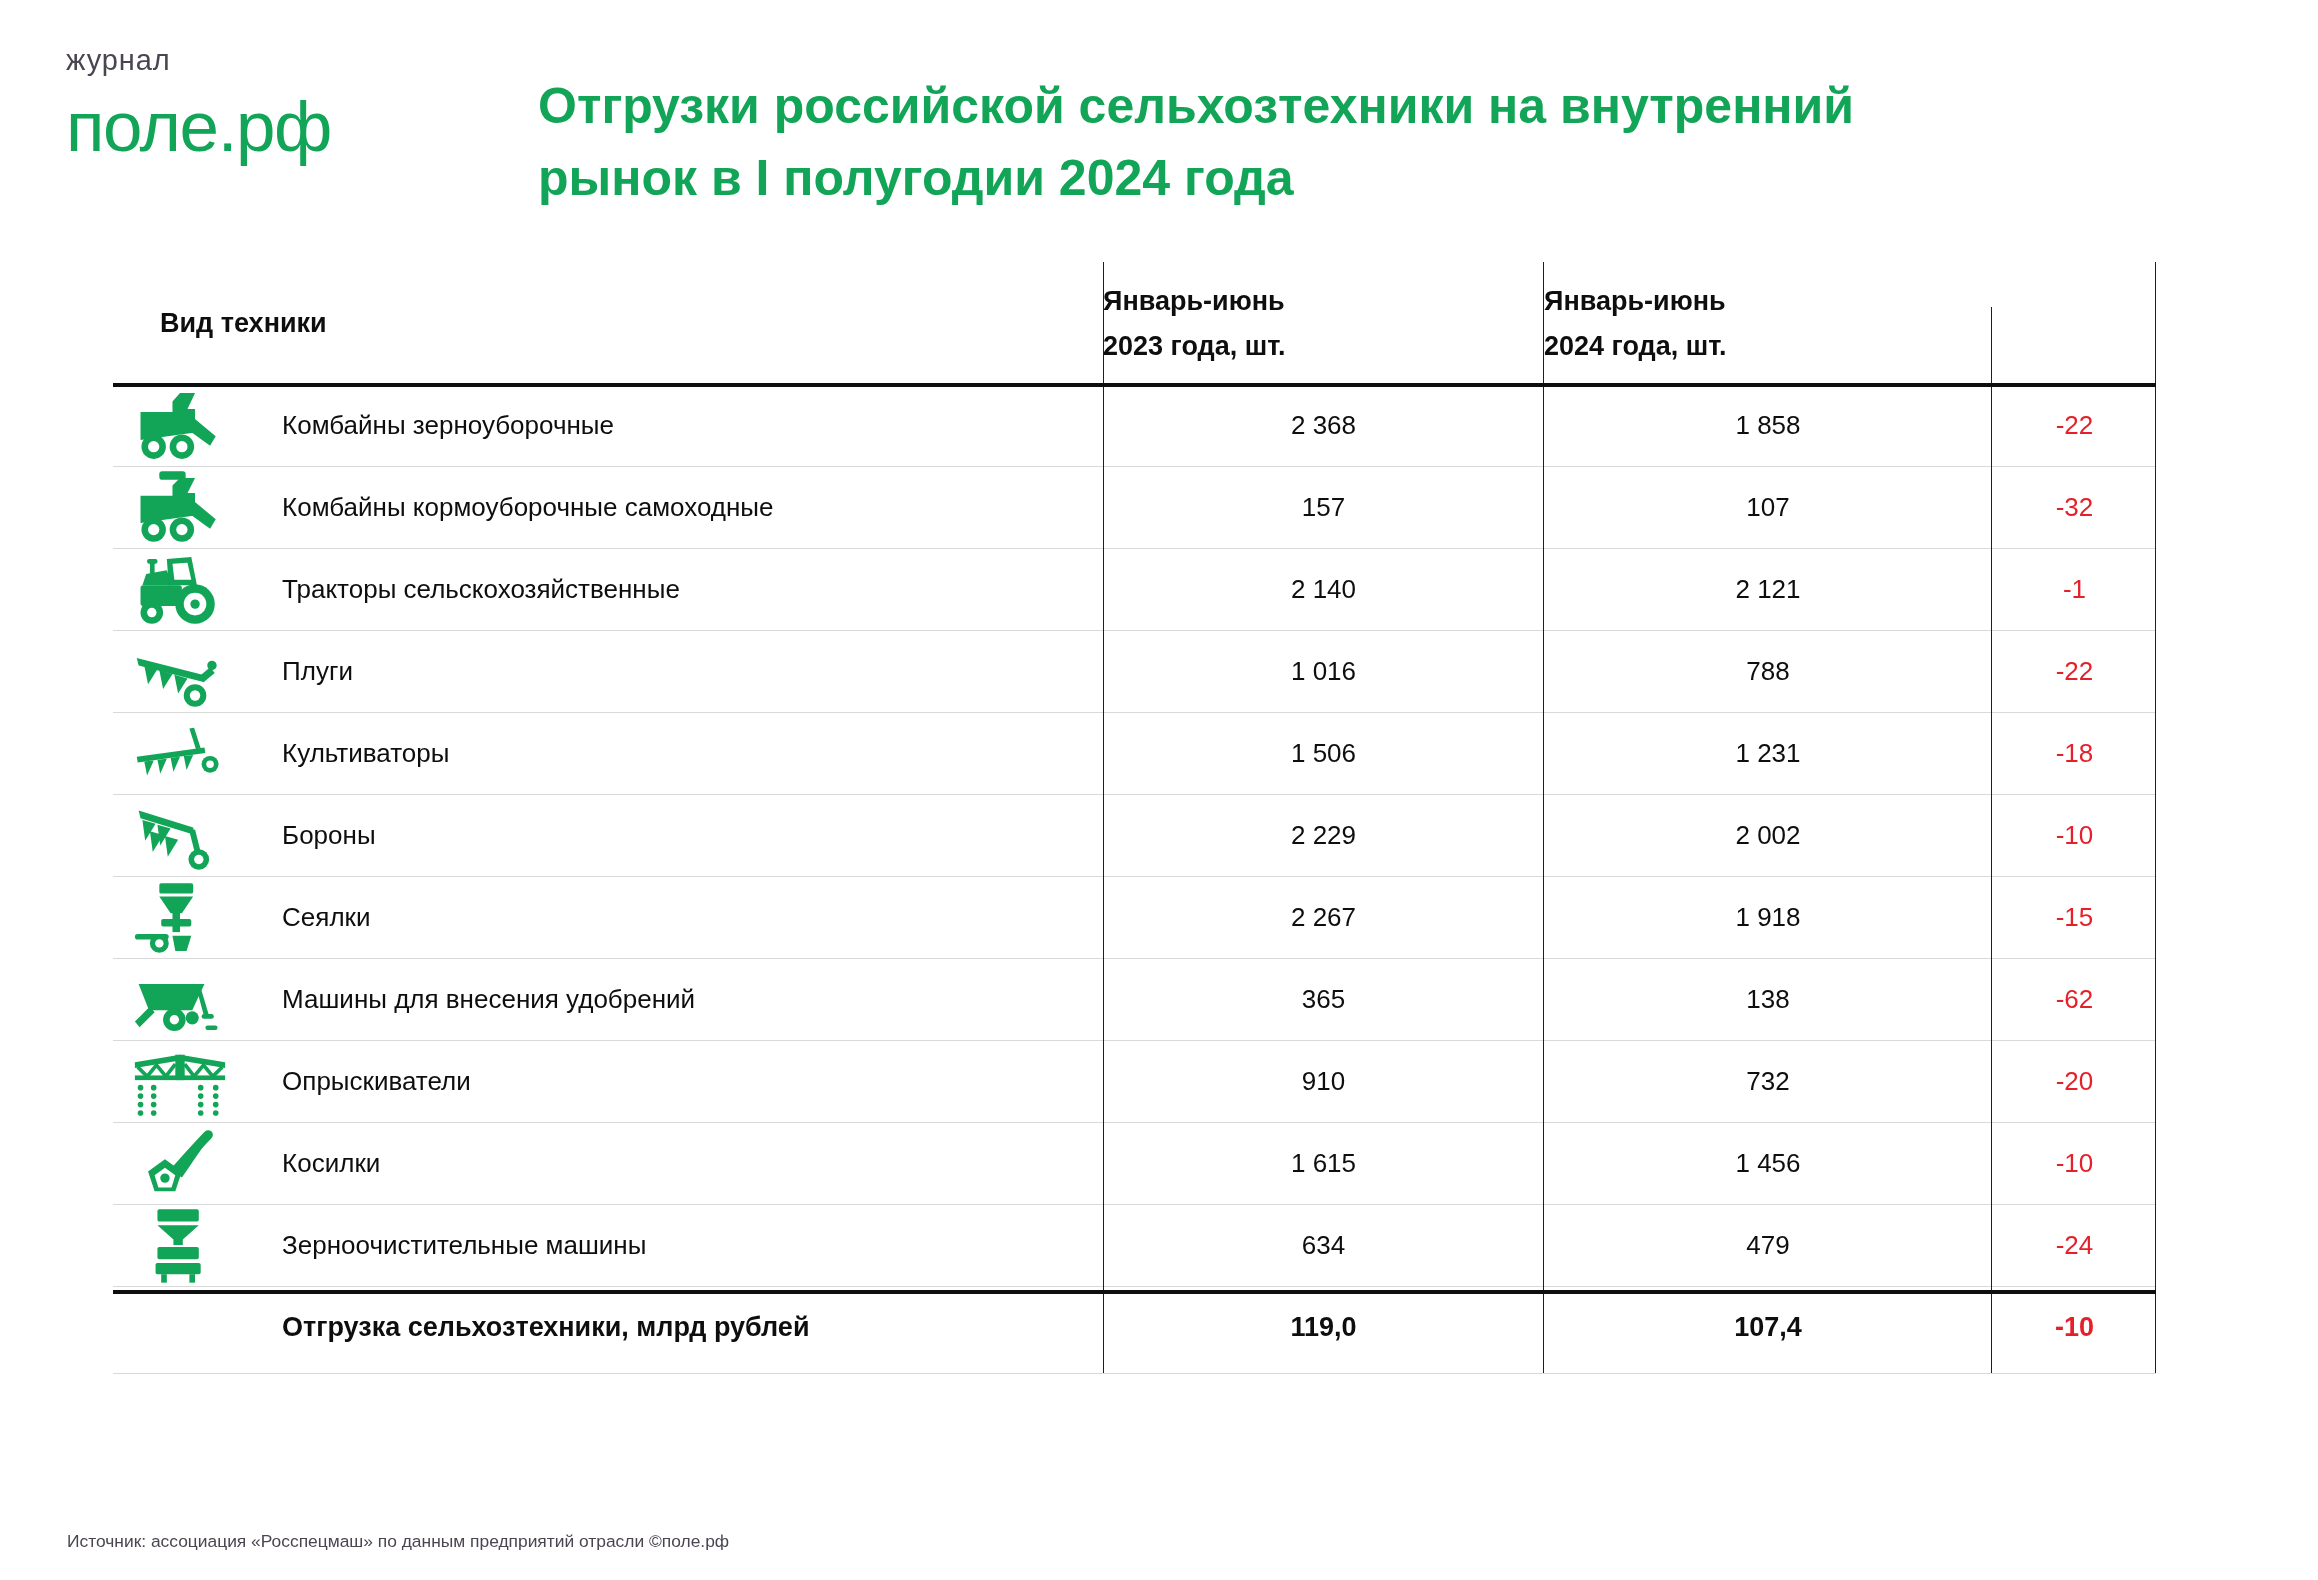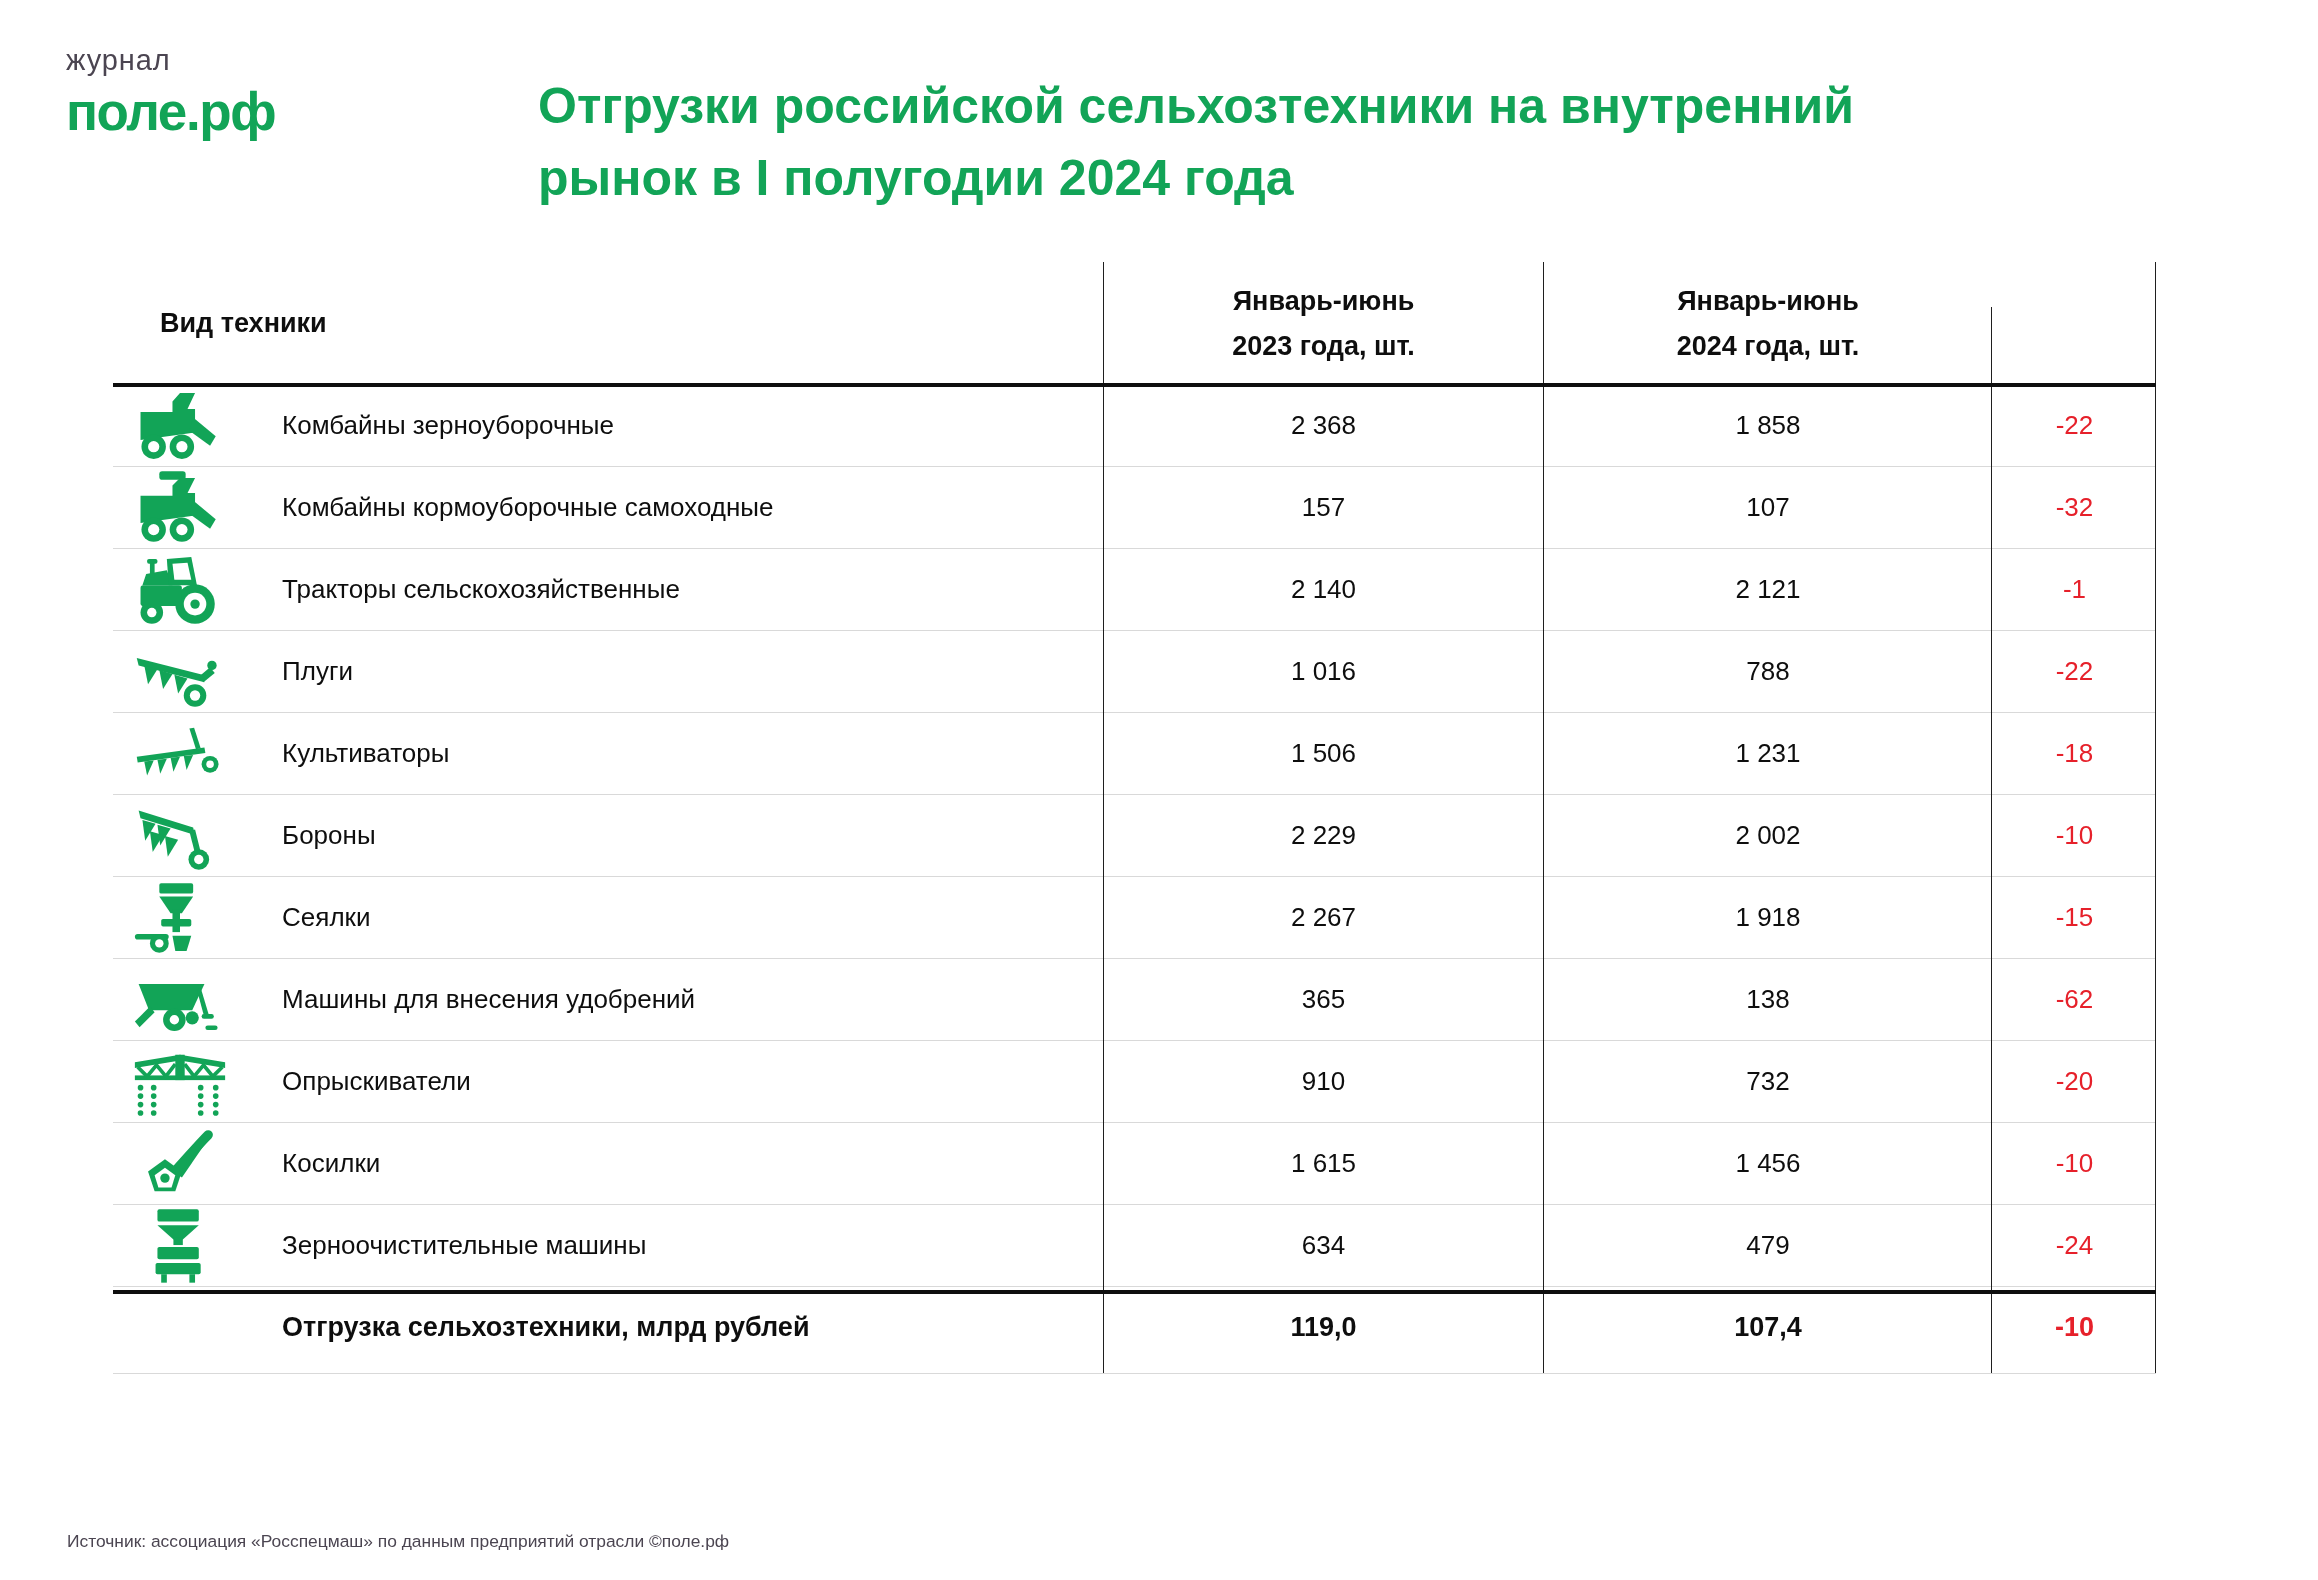--- a/index.html
+++ b/index.html
@@ -8,32 +8,32 @@
   }
   *{box-sizing:border-box;margin:0;padding:0}
   html,body{background:#fff}
   body{width:2319px;height:1580px;overflow:hidden;position:relative;
        font-family:"Liberation Sans","DejaVu Sans",sans-serif;color:var(--ink)}
   .page{position:relative;width:2319px;height:1108px;background:#fff}
 
   
   .brand{position:absolute;left:66px;top:45px}
   .brand-tagline{font-size:29px;line-height:31px;color:var(--muted);letter-spacing:0.9px}
-  .brand-name{font-size:53px;line-height:71px;font-weight:700;color:var(--green);letter-spacing:-1.4px;margin-top:0}
+  .brand-name{font-size:71px;line-height:71px;font-weight:400;color:var(--green);letter-spacing:-1.4px;margin-top:15px}
 
   
   .title{position:absolute;left:538px;top:70px;width:1697px;
          font-size:50px;line-height:72px;font-weight:700;color:var(--green)}
 
   
   .table{position:absolute;left:113px;top:262px;width:2043px;height:1112px}
   .thead{display:grid;grid-template-columns:990px 441px 448px 165px;height:123px;
          font-weight:700;font-size:27px;color:var(--ink)}
   .th-kind{display:flex;align-items:center;padding-left:47px}
-  .th-year{display:flex;flex-direction:column;justify-content:center;text-align:center;line-height:45px}
+  .th-year{display:flex;flex-direction:column;justify-content:center;text-align:left;line-height:45px}
   .th-change{display:flex;align-items:flex-end;justify-content:center;padding-bottom:21px}
 
   .row{display:grid;grid-template-columns:163px 827px 441px 448px 165px;height:82px;
        align-items:center;border-bottom:1.4px solid var(--line_light)}
   .row.total{grid-template-columns:990px 441px 448px 165px;height:81px;border-bottom:none}
   .icell{display:flex;align-items:center;padding-left:20px}
   .icon{width:94px;height:74px;display:block;color:var(--green);fill:currentColor}
   .lcell{padding-left:6.1px;font-size:26px;font-weight:500;color:var(--ink)}
   .ncell{text-align:center;font-size:26px;font-weight:500;color:var(--ink)}
   .ccell{text-align:center;font-size:26px;font-weight:500;color:var(--red)}

